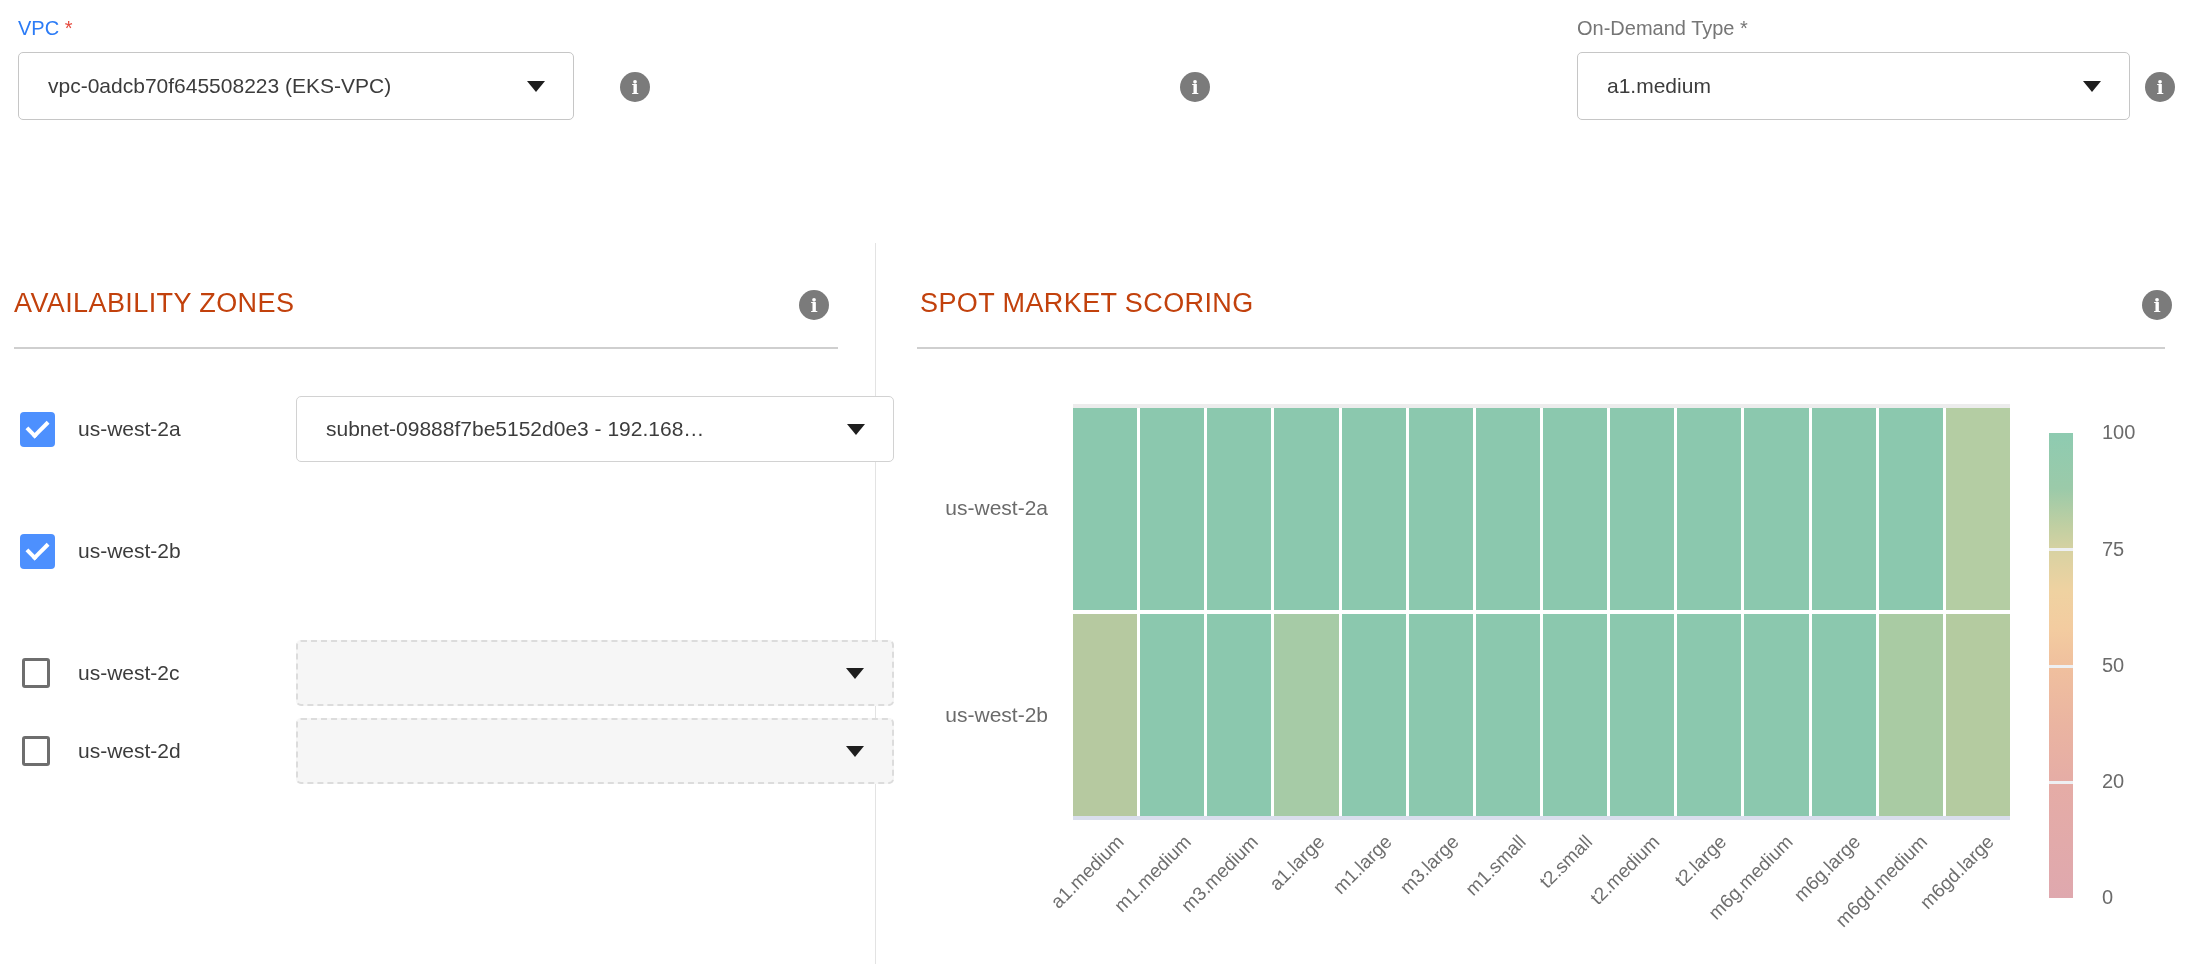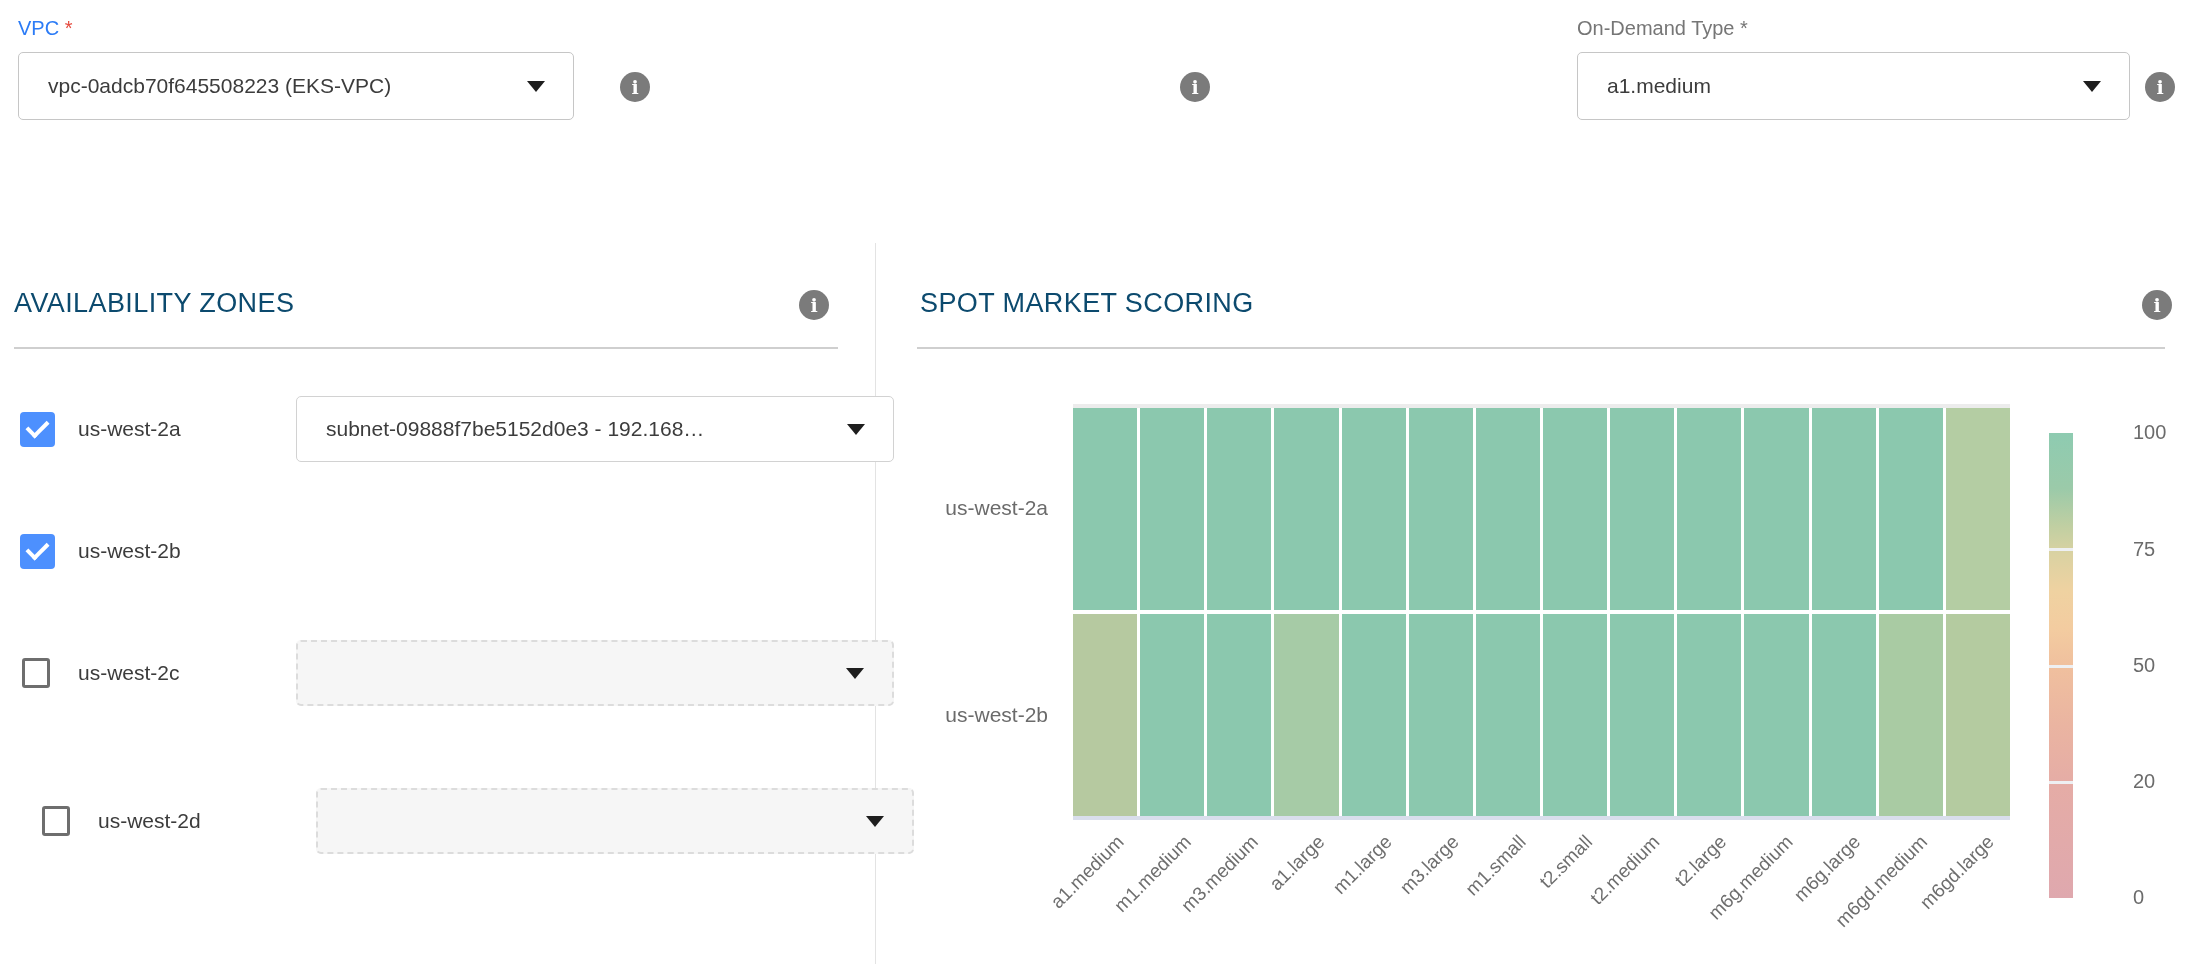--- a/index.html
+++ b/index.html
@@ -17,21 +17,21 @@
                padding:0 60px 0 29px; font-size:21px; color:#3c3c3c; cursor:pointer;
                white-space:nowrap; overflow:hidden; }
   .caret { width:0; height:0; border-left:9px solid transparent; border-right:9px solid transparent;
            border-top:11px solid #1e1e1e; }
   .selectbox .caret { position:absolute; right:28px; top:50%; margin-top:-5px; }
   .infoicon { position:absolute; width:30px; height:30px; border-radius:50%; background:#7b7b7b;
               color:#fff; display:flex; align-items:center; justify-content:center;
               font-family:"DejaVu Serif", serif; font-weight:bold; font-size:19px; cursor:pointer; }
 
   
-  .section-title { position:absolute; font-size:27px; color:#0c4a6e; letter-spacing:0.4px; }
+  .section-title { position:absolute; font-size:27px; color:#c2410c; letter-spacing:0.4px; }
   .hdivider { position:absolute; height:2px; background:#cfcfcf; }
   .vdivider { position:absolute; width:1px; background:#e3e3e3; }
 
   
   .az-row { position:absolute; left:0; width:860px; height:68px; }
   .cb-checked { position:absolute; left:20px; top:16px; width:35px; height:35px;
                 background:#4d90fe; border-radius:4px; cursor:pointer; }
   .cb-checked::after { content:""; position:absolute; left:7px; top:8px; width:17px; height:9px;
                 border-left:4px solid #fff; border-bottom:4px solid #fff; transform:rotate(-45deg); }
   .cb-unchecked { position:absolute; left:22px; top:18px; width:28px; height:30px;
@@ -47,21 +47,21 @@
   #heatmap-grid { display:grid; grid-template-columns:repeat(14, 1fr);
                   column-gap:3px; row-gap:4px; height:408px; background:#fff; }
   .hm-cell { width:100%; height:100%; }
   #heatmap-bottomstrip { height:4px; background:#d9deec; }
   .hm-ylabel { position:absolute; left:860px; width:188px; text-align:right;
                font-size:21px; color:#6b6b6b; }
   .hm-xlabel { position:absolute; top:831px; transform:rotate(-45deg);
                transform-origin:100% 0; font-size:19px; color:#6e6e6e; white-space:nowrap; }
   #legend-bar { position:absolute; left:2049px; top:433px; width:24px; height:465px; }
   .legend-tickline { position:absolute; left:0; width:100%; height:3px; background:#eef0f3; }
-  .legend-ticklabel { position:absolute; left:2102px; font-size:20px; color:#6b6b6b;margin-left:31px; }
+  .legend-ticklabel { position:absolute; left:2102px; font-size:20px; color:#6b6b6b; }
 </style>
 </head>
 <body>
 
 <div class="fgroup" style="left:18px; top:16px; width:556px;">
   <div class="flabel"><span class="lbl-vpc">VPC</span> <span class="ast-red">*</span></div>
   <div class="selectbox">
     <span>vpc-0adcb70f645508223 (EKS-VPC)</span>
     <span class="caret"></span>
   </div>
@@ -109,21 +109,21 @@
     <div class="az-row" style="top: 640px;">
       <div class="cb-unchecked"></div>
       <div class="zone-label">us-west-2c</div>
       <div class="subnet-box disabled">
         <div class="selectbox">
           <span></span>
           <span class="caret"></span>
         </div>
       </div>
     </div>
-    <div class="az-row" style="top: 788px; margin-left: 20px;">
+    <div class="az-row" style="top: 718px;">
       <div class="cb-unchecked"></div>
       <div class="zone-label">us-west-2d</div>
       <div class="subnet-box disabled">
         <div class="selectbox">
           <span></span>
           <span class="caret"></span>
         </div>
       </div>
     </div>
   </div>

